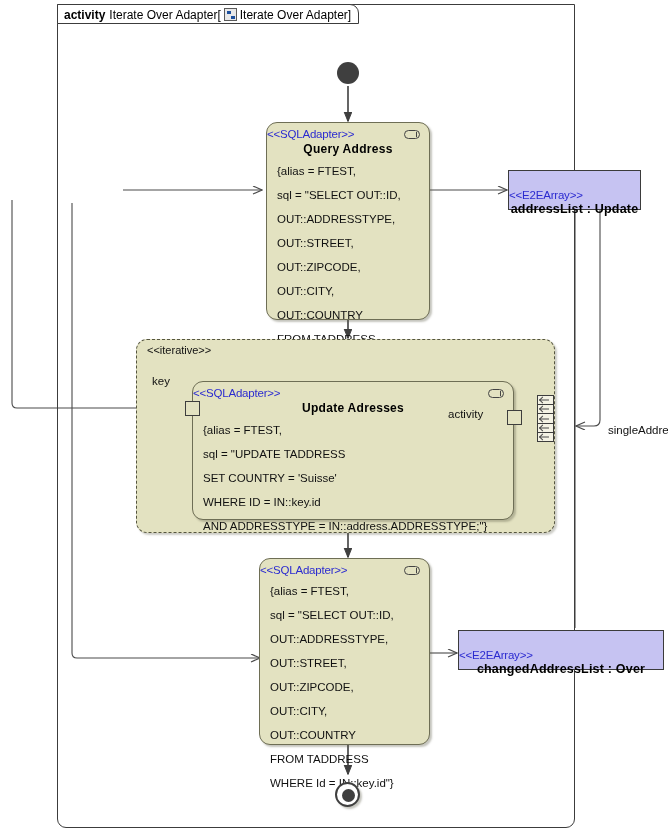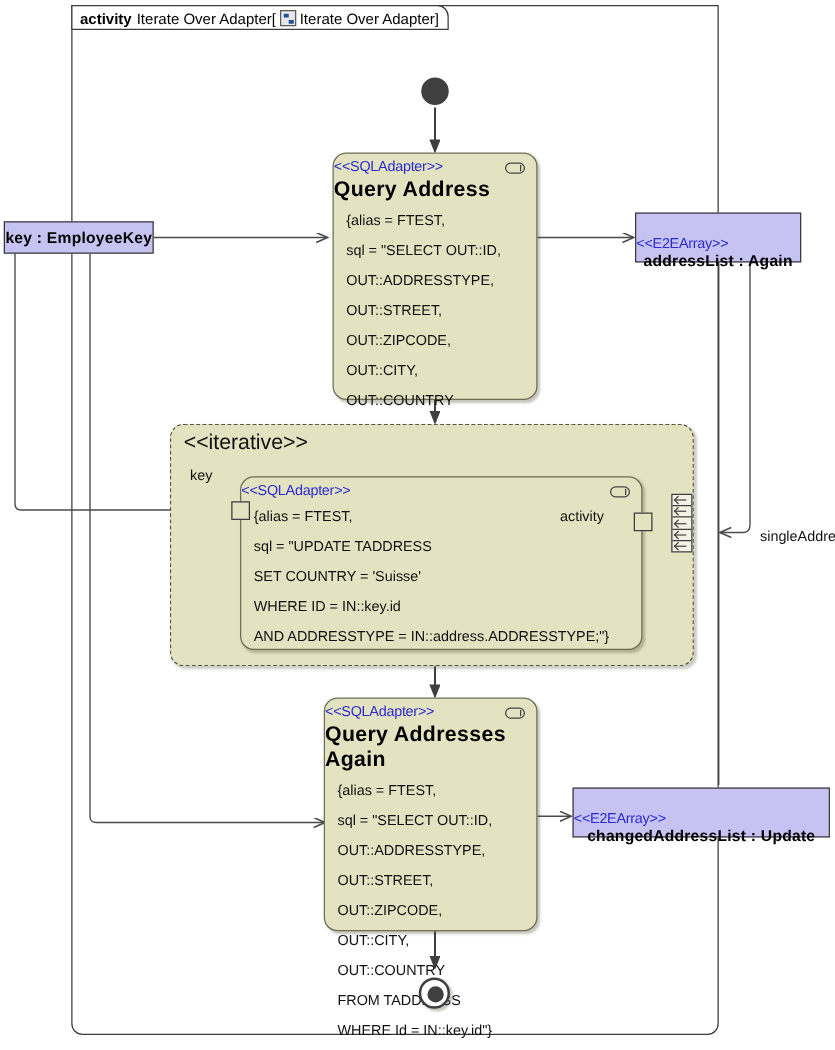--- a/index.html
+++ b/index.html
@@ -18,30 +18,30 @@
   .frame-tab b{font-weight:bold;margin-right:4px;}
   .tabicon{display:inline-block;width:13px;height:13px;margin:0 3px;vertical-align:-2px;
            border:1px solid #5a5a5a;background:#e8e8e8;position:relative;box-sizing:border-box;}
   .tabicon:before{content:"";position:absolute;left:2px;top:2px;width:4px;height:3px;background:#1c4f9c;}
   .tabicon:after{content:"";position:absolute;left:6px;top:7px;width:4px;height:3px;background:#1c4f9c;}
 
   
   .action{position:absolute;background:#e3e2c1;border:1px solid #6e6e55;border-radius:11px;
           box-sizing:border-box;box-shadow:2px 2px 2px rgba(90,90,70,.35);}
   .stereo{color:#2b2bd0;font-size:11.5px;text-align:left;margin-top:5px;letter-spacing:-.2px;}
-  .aname{font-weight:bold;font-size:17px;color:#000;margin-top:2px;letter-spacing:.3px;}
+  .aname{font-weight:bold;font-size:12px;text-align:center;color:#000;margin-top:2px;letter-spacing:.3px;}
   .abody{font-size:11.5px;color:#111;margin:3px 0 0 10px;line-height:24px;white-space:pre;}
   .rakeicon{position:absolute;right:9px;top:7px;width:16px;height:9px;border:1.3px solid #444;
             border-radius:5px;box-sizing:border-box;}
   .rakeicon:after{content:"";position:absolute;right:2px;top:1px;width:1.4px;height:4.6px;background:#444;}
 
   
   .region{position:absolute;background:#e3e2c1;border:1.6px dashed #55553f;border-radius:11px;
           box-sizing:border-box;box-shadow:2px 2px 2px rgba(90,90,70,.30);}
-  .region-label{position:absolute;left:10px;top:4px;font-size:17px;color:#111;}
+  .region-label{position:absolute;left:10px;top:4px;font-size:11px;color:#111;}
 
   
   .objnode{position:absolute;background:#c6c3f2;border:1px solid #3b3b3b;box-sizing:border-box;
            text-align:center;}
   .objnode .stereo{margin-top:18px;}
   .objnode .oname{font-weight:bold;font-size:12.5px;color:#000;margin-top:1px;letter-spacing:.2px;}
   .objnode.simple{display:flex;align-items:center;justify-content:center;}
   .objnode.simple .oname{margin-top:0;}
 
   
@@ -130,36 +130,34 @@
 sql = "SELECT OUT::ID,
 OUT::ADDRESSTYPE,
 OUT::STREET,
 OUT::ZIPCODE,
 OUT::CITY,
 OUT::COUNTRY
 FROM TADDRESS
 WHERE Id = IN::key.id"}</div>
   </div>
 
-  <div class="objnode simple" style="left:3px;top:177px;width:120px;height:26px;">
-    <div class="oname">key : EmployeeKey</div>
-  </div>
 
   <div class="objnode" style="left:508px;top:170px;width:133px;height:40px;">
     <div class="stereo">&lt;&lt;E2EArray&gt;&gt;</div>
-    <div class="oname">addressList : Again</div>
+    <div class="oname">addressList : Update</div>
   </div>
 
   <div class="region" style="left:136px;top:339px;width:419px;height:194px;">
     <div class="region-label">&lt;&lt;iterative&gt;&gt;</div>
   </div>
 
   <div class="action" style="left:192px;top:381px;width:322px;height:139px;">
     <div class="rakeicon"></div>
     <div class="stereo">&lt;&lt;SQLAdapter&gt;&gt;</div>
+    <div class="aname">Update Adresses</div>
     <div class="abody">{alias = FTEST,
 sql = "UPDATE TADDRESS
 SET COUNTRY = 'Suisse'
 WHERE ID = IN::key.id
 AND ADDRESSTYPE = IN::address.ADDRESSTYPE;"}</div>
   </div>
   <div class="pin" style="left:185px;top:401px;"></div>
   <div class="pinlabel" style="left:152px;top:375px;">key</div>
   <div class="pin" style="left:507px;top:410px;"></div>
   <div class="pinlabel" style="left:448px;top:408px;">activity</div>
@@ -169,34 +167,33 @@
     <div class="expcell"></div>
     <div class="expcell"></div>
     <div class="expcell"></div>
     <div class="expcell"></div>
   </div>
   <div class="freelabel" style="left:608px;top:424px;">singleAddress</div>
 
   <div class="action" style="left:259px;top:558px;width:171px;height:187px;">
     <div class="rakeicon"></div>
     <div class="stereo">&lt;&lt;SQLAdapter&gt;&gt;</div>
-    <div class="aname">Query  Addresses Again</div>
     <div class="abody">{alias = FTEST,
 sql = "SELECT OUT::ID,
 OUT::ADDRESSTYPE,
 OUT::STREET,
 OUT::ZIPCODE,
 OUT::CITY,
 OUT::COUNTRY
 FROM TADDRESS
 WHERE Id = IN::key.id"}</div>
   </div>
 
   <div class="objnode" style="left:458px;top:630px;width:206px;height:40px;">
     <div class="stereo">&lt;&lt;E2EArray&gt;&gt;</div>
-    <div class="oname">changedAddressList : Update</div>
+    <div class="oname">changedAddressList : Over</div>
   </div>
 
   <div class="final-outer" style="left:335px;top:782px;">
     <div class="final-inner"></div>
   </div>
 
 </div>
 
 </body></html>

